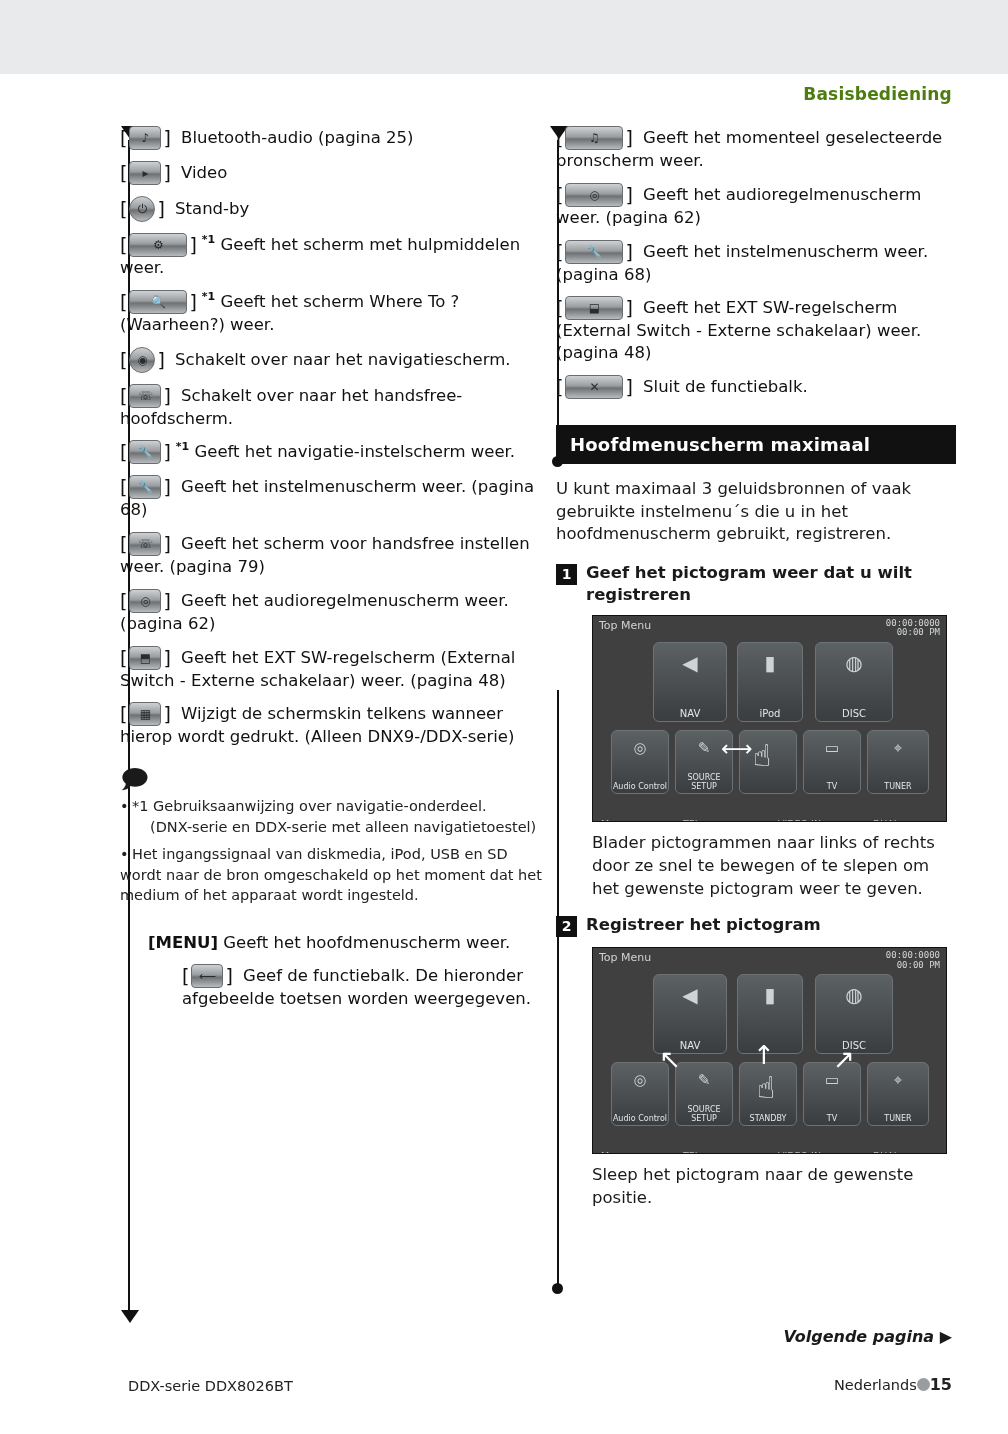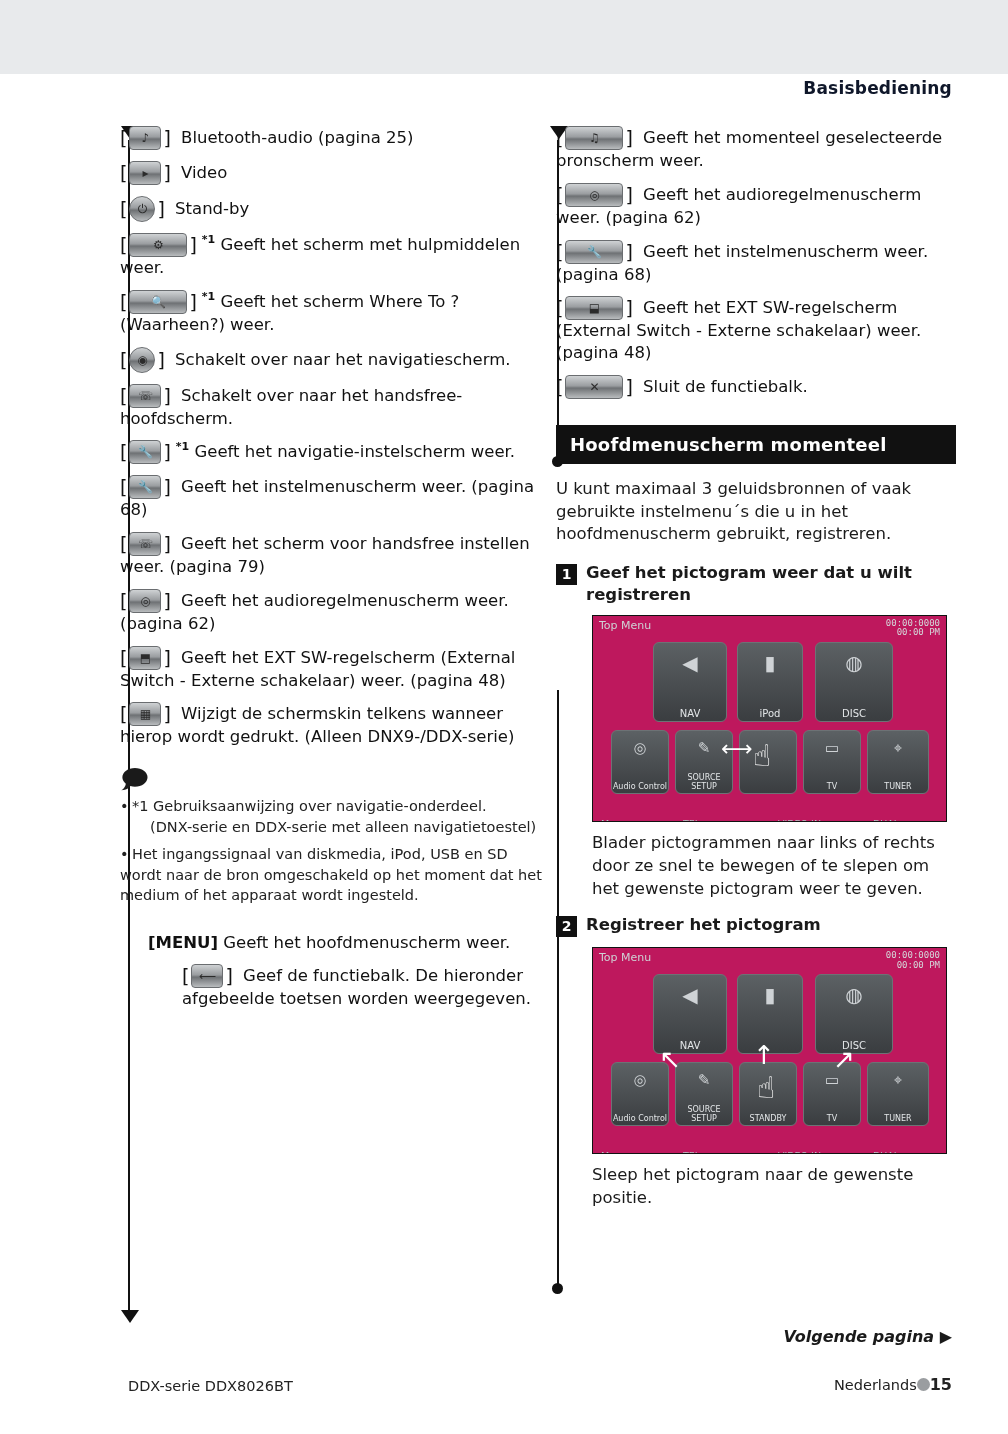--- a/index.html
+++ b/index.html
@@ -26,25 +26,25 @@
   .header-band {
     position: absolute;
     left: 0; top: 0;
     width: 1008px;
     height: 74px;
     background: #e8eaec;
   }
   .header-title {
     position: absolute;
     right: 56px;
-    top: 78px;
+    top: 84px;
     font-size: 17px;
     font-weight: bold;
     letter-spacing: 0.2px;
-    color: #0f172a;
+    color: #4d7c0f;
   }
   
   .col-left {
     position: absolute;
     left: 120px;
     top: 126px;
     width: 430px;
   }
   .col-right {
     position: absolute;
@@ -220,21 +220,21 @@
   .step-text {
     font-size: 16.5px;
     font-weight: bold;
     line-height: 1.3;
   }
   
   .screen {
     width: 353px;
     height: 205px;
     margin-left: 36px;
-    background: #be185d;
+    background: #404040;
     position: relative;
     overflow: hidden;
     border: 1px solid #111;
   }
   .screen .topbar {
     position: absolute;
     left: 0; top: 0; right: 0;
     height: 20px;
     color: #cfd3d6;
     font-size: 11px;
@@ -458,21 +458,21 @@
     <div class="entry">
       <span class="keybox"><span class="brk">[</span><span class="ico wide"><span class="gl">⬓</span></span><span class="brk">]</span></span>
       <span class="txt">Geeft het EXT SW-regelscherm (External Switch - Externe schakelaar) weer. (pagina 48)</span>
     </div>
 
     <div class="entry">
       <span class="keybox"><span class="brk">[</span><span class="ico wide"><span class="gl">✕</span></span><span class="brk">]</span></span>
       <span class="txt">Sluit de functiebalk.</span>
     </div>
 
-    <div class="section-bar">Hoofdmenuscherm momenteel</div>
+    <div class="section-bar">Hoofdmenuscherm maximaal</div>
 
     <div class="para">U kunt maximaal 3 geluidsbronnen of vaak gebruikte instelmenu´s die u in het hoofdmenuscherm gebruikt, registreren.</div>
 
     <div class="step">
       <div class="step-num">1</div>
       <div class="step-text">Geef het pictogram weer dat u wilt registreren</div>
     </div>
 
     <div class="screen">
       <div class="topbar">Top Menu</div>

